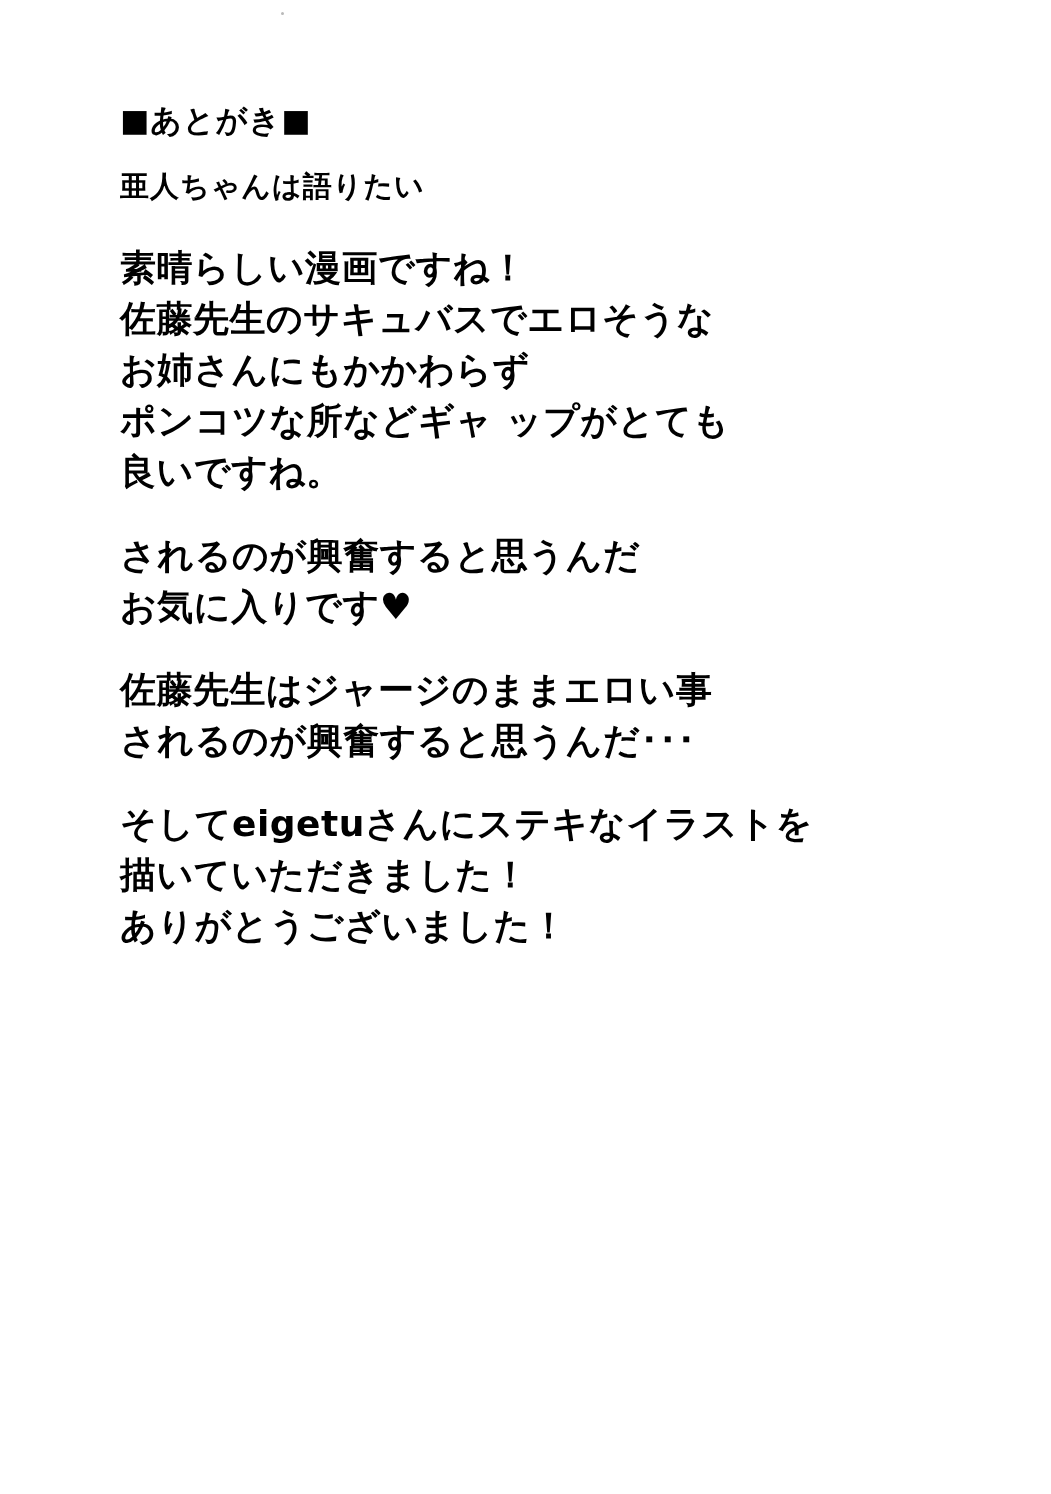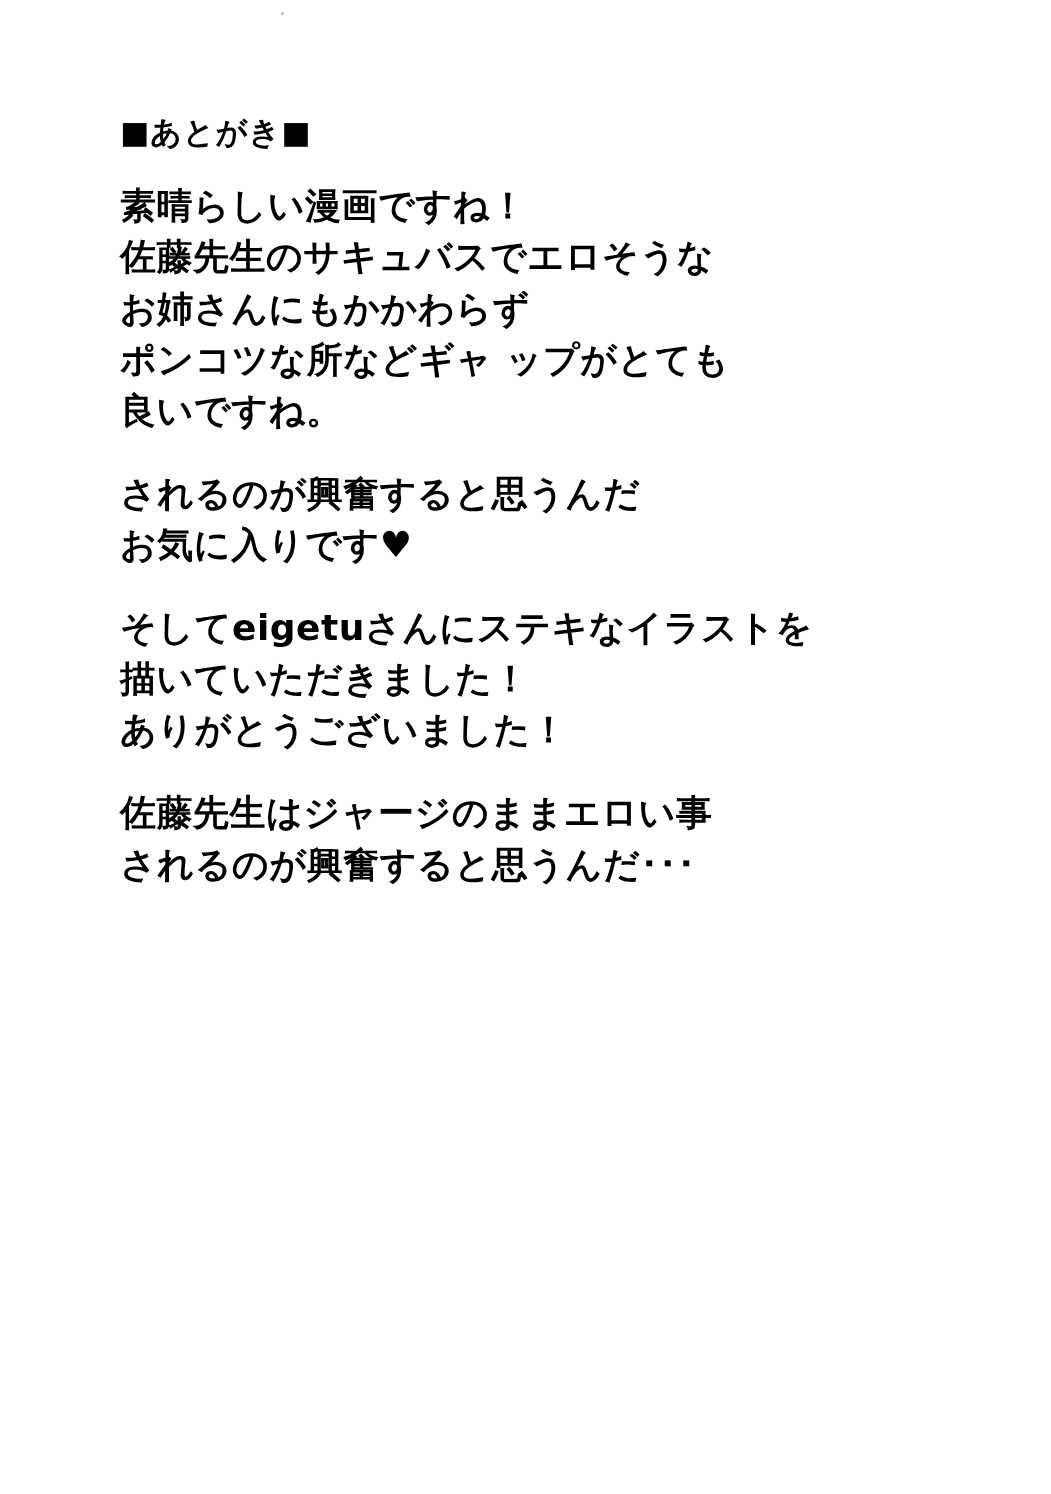--- a/index.html
+++ b/index.html
@@ -16,21 +16,21 @@
     overflow: hidden;
   }
   .page {
     position: absolute;
     inset: 0;
     background: #ffffff;
   }
   .afterword {
     position: absolute;
     left: 120px;
-    top: 112px;
+    top: 100px;
     width: 820px;
   }
   .heading {
     font-size: 31px;
     font-weight: bold;
     letter-spacing: 1px;
     line-height: 1.3;
     margin: 0 0 28px 0;
     white-space: pre;
   }
@@ -65,27 +65,28 @@
 </style>
 </head>
 <body>
 
 <div class="page">
 
   <div class="dot-mark"></div>
 
   <div class="afterword">
     <div class="heading">■あとがき■</div>
+    <div class="title-line">亜人ちゃんは語りたい</div>
     <div class="para">素晴らしい漫画ですね！
 佐藤先生のサキュバスでエロそうな
 お姉さんにもかかわらず
 ポンコツな所などギャ ップがとても
 良いですね。</div>
     <div class="para">されるのが興奮すると思うんだ
 お気に入りです♥</div>
+    <div class="para">佐藤先生はジャージのままエロい事
+されるのが興奮すると思うんだ･･･</div>
     <div class="para">そしてeigetuさんにステキなイラストを
 描いていただきました！
 ありがとうございました！</div>
-    <div class="para">佐藤先生はジャージのままエロい事
-されるのが興奮すると思うんだ･･･</div>
   </div>
 
 </div>
 
 </body></html>

